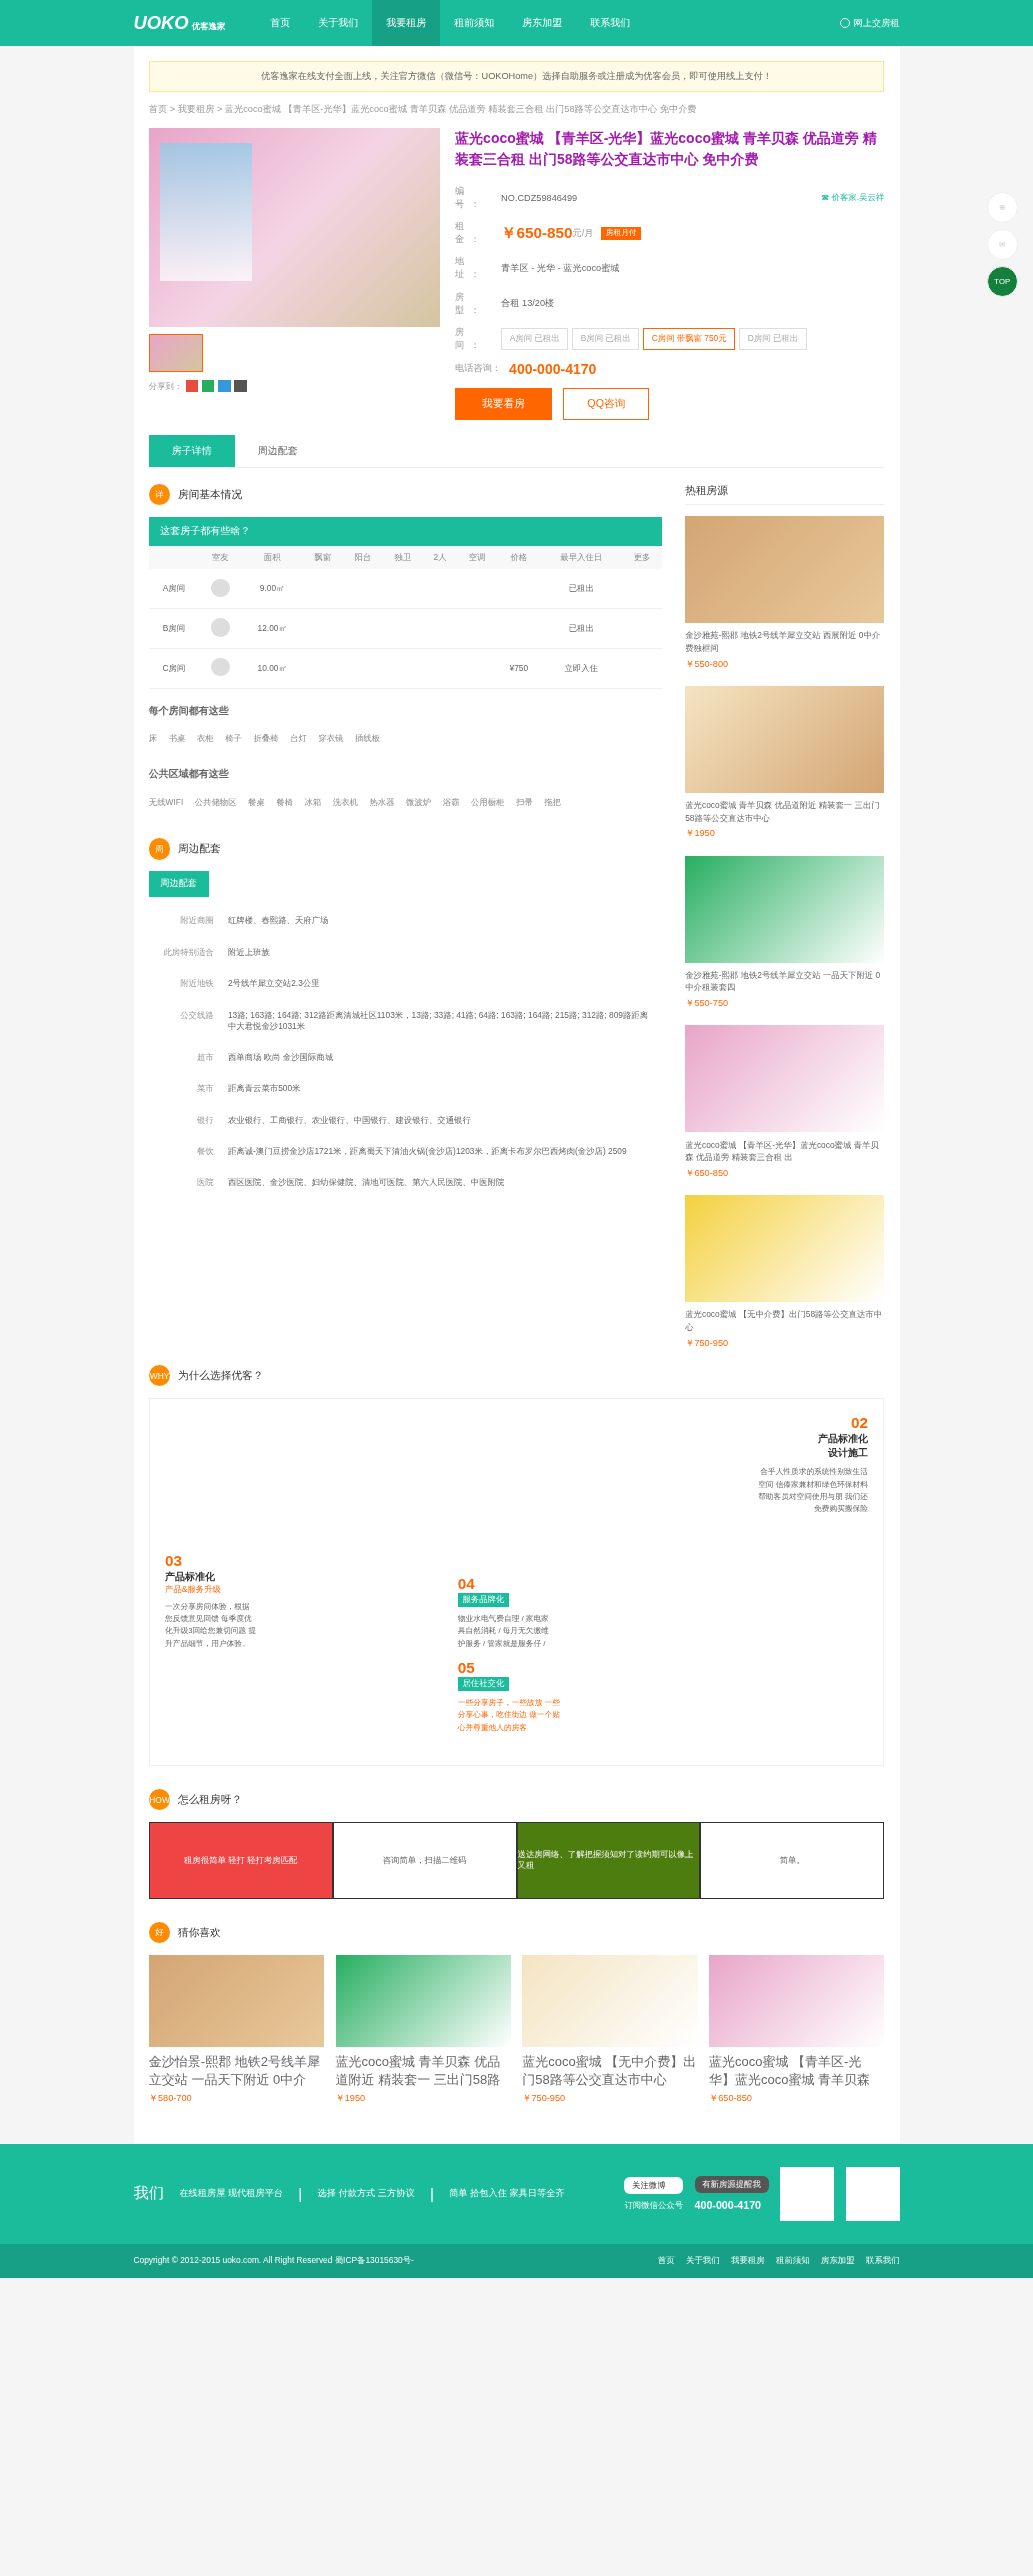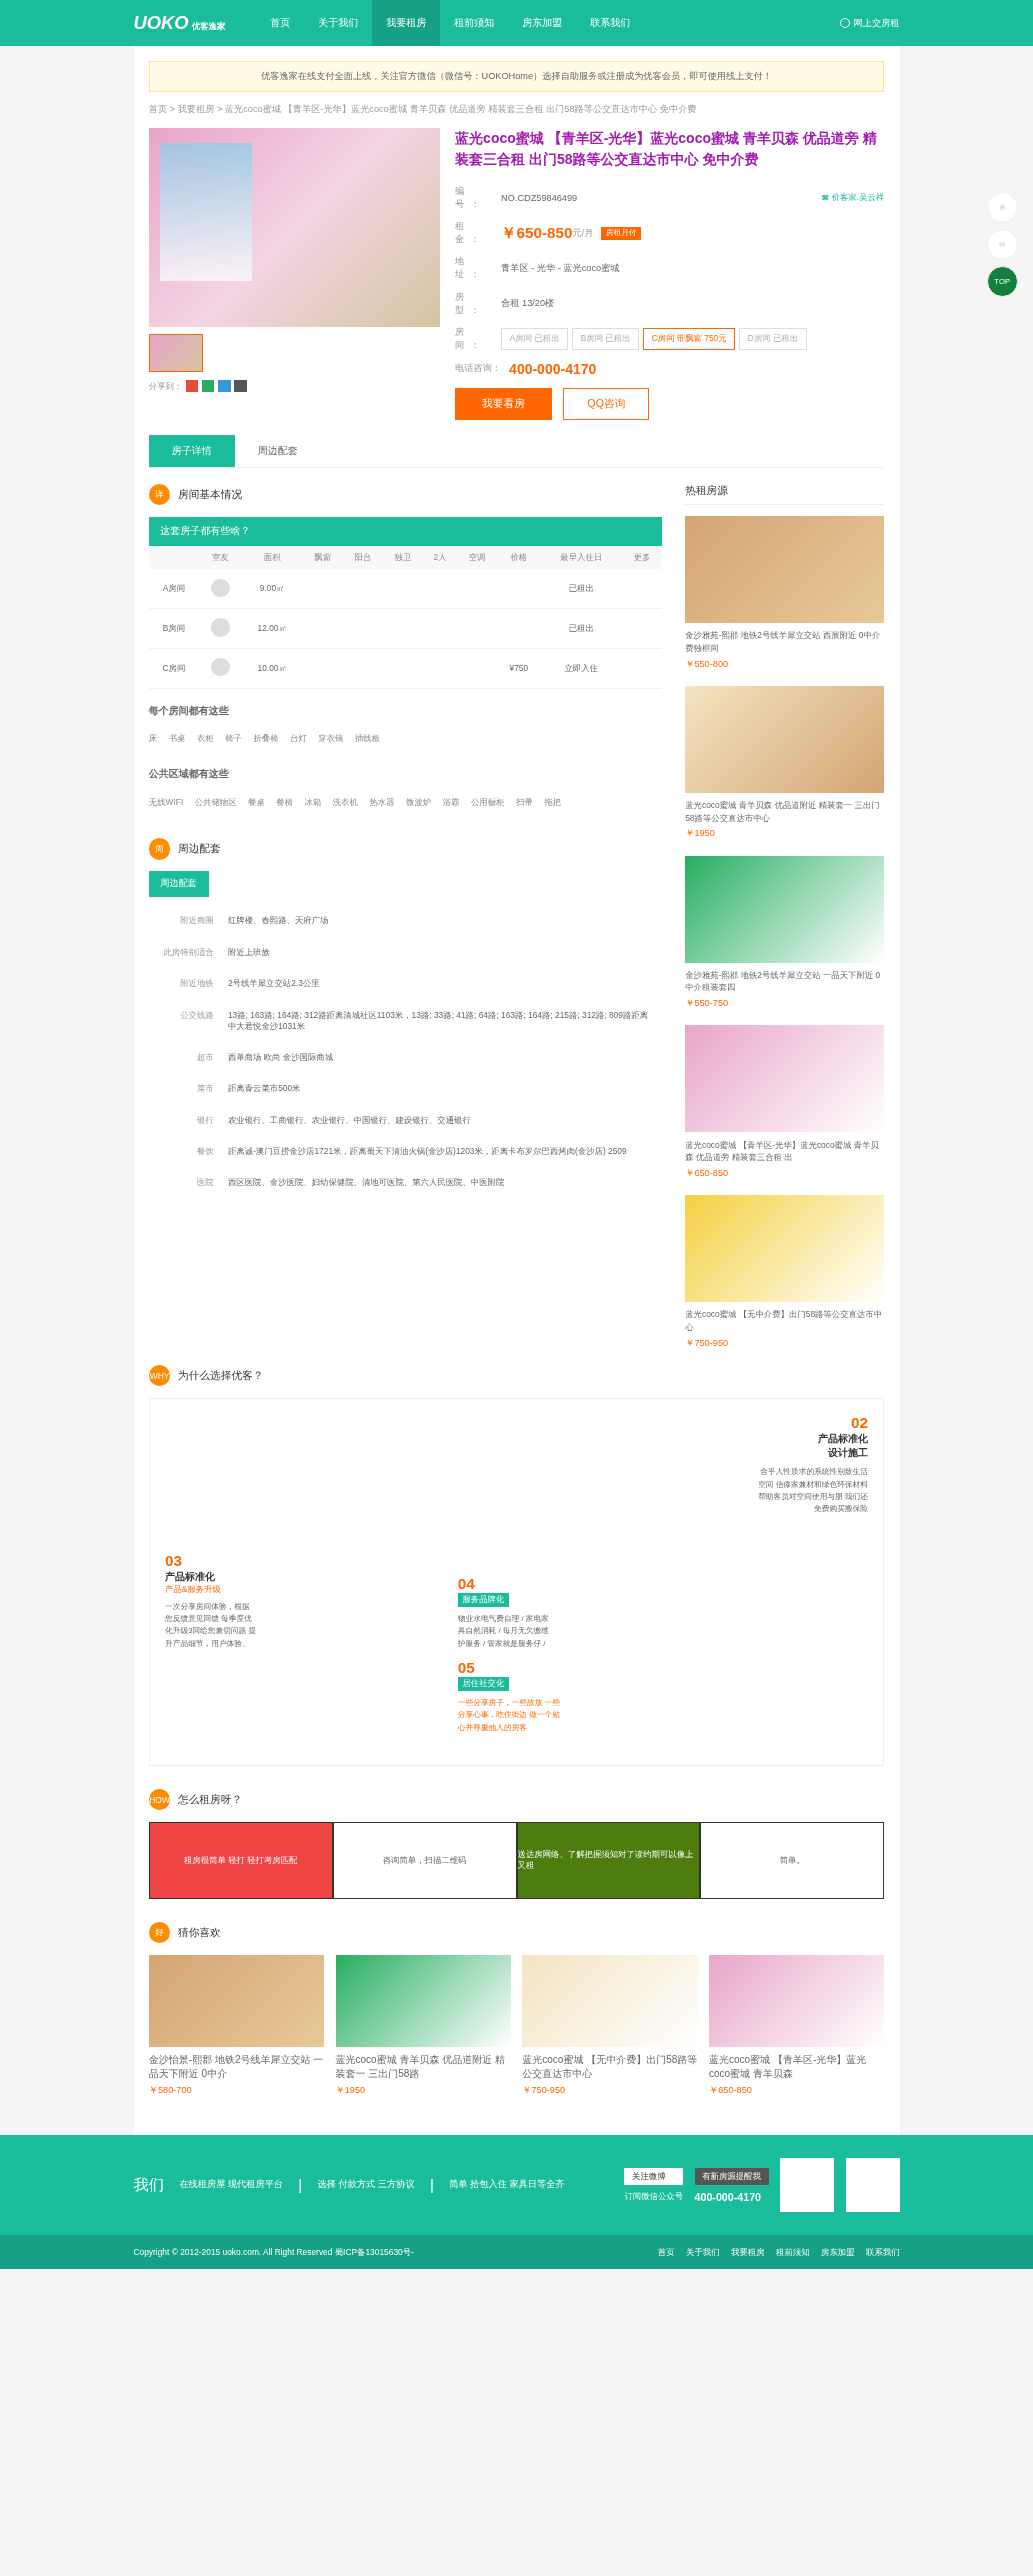--- a/index.html
+++ b/index.html
@@ -96,29 +96,29 @@
 .comic{display:flex;width:100%;height:77px;overflow:hidden}
 .comic-panel{flex:1;border:1.5px solid #333;background:#fff;display:flex;align-items:center;justify-content:center;font-size:8.4px;color:#666;position:relative}
 .comic-panel.c1{background:#ef4444;color:#fff}
 .comic-panel.c3{background:#4d7c0f;color:#fff}
 .like-grid{display:flex;gap:11.5px}
 .like-item{flex:1}
 .like-img{width:100%;height:92px;background:linear-gradient(135deg,#d4a574,#e8c89a)}
 .like-img.l2{background:linear-gradient(135deg,#27ae60,#fff)}
 .like-img.l3{background:linear-gradient(135deg,#f4e4c1,#fff)}
 .like-img.l4{background:linear-gradient(135deg,#e8a5c8,#fff)}
-.like-text{font-size:10px;color:#666;margin-top:6.1px;line-height:1.4}
+.like-text{font-size:13px;color:#666;margin-top:6.1px;line-height:1.4}
 .like-price{color:#ff6600;font-size:9.2px;margin-top:3.1px}
 .footer1{background:#1abc9c;padding:23px 0}
 .footer1-inner{width:766px;margin:0 auto;display:flex;align-items:center;justify-content:space-between;color:#fff}
 .footer1-left{display:flex;align-items:center;gap:15.3px}
 .footer1-big{font-size:15.3px}
 .footer1-item{font-size:9.2px;line-height:1.5}
 .footer1-right{display:flex;gap:11.5px;align-items:center}
-.weibo-box{background:#fff;color:#333;padding:3.1px 7.7px;font-size:8.4px;border-radius:1px}
+.weibo-box{background:#fff;color:#333;padding:3.1px 7.7px;font-size:8.4px;border-radius:6px}
 .qr{width:54px;height:54px;background:#fff}
 .footer2{background:#16a085;padding:11.5px 0}
 .footer2-inner{width:766px;margin:0 auto;display:flex;justify-content:space-between;color:#fff;font-size:8.4px}
 .footer2-links{display:flex;gap:11.5px}
 .footer2-links span{cursor:pointer}
 </style>
 </head>
 <body>
 
 <div class="header">

